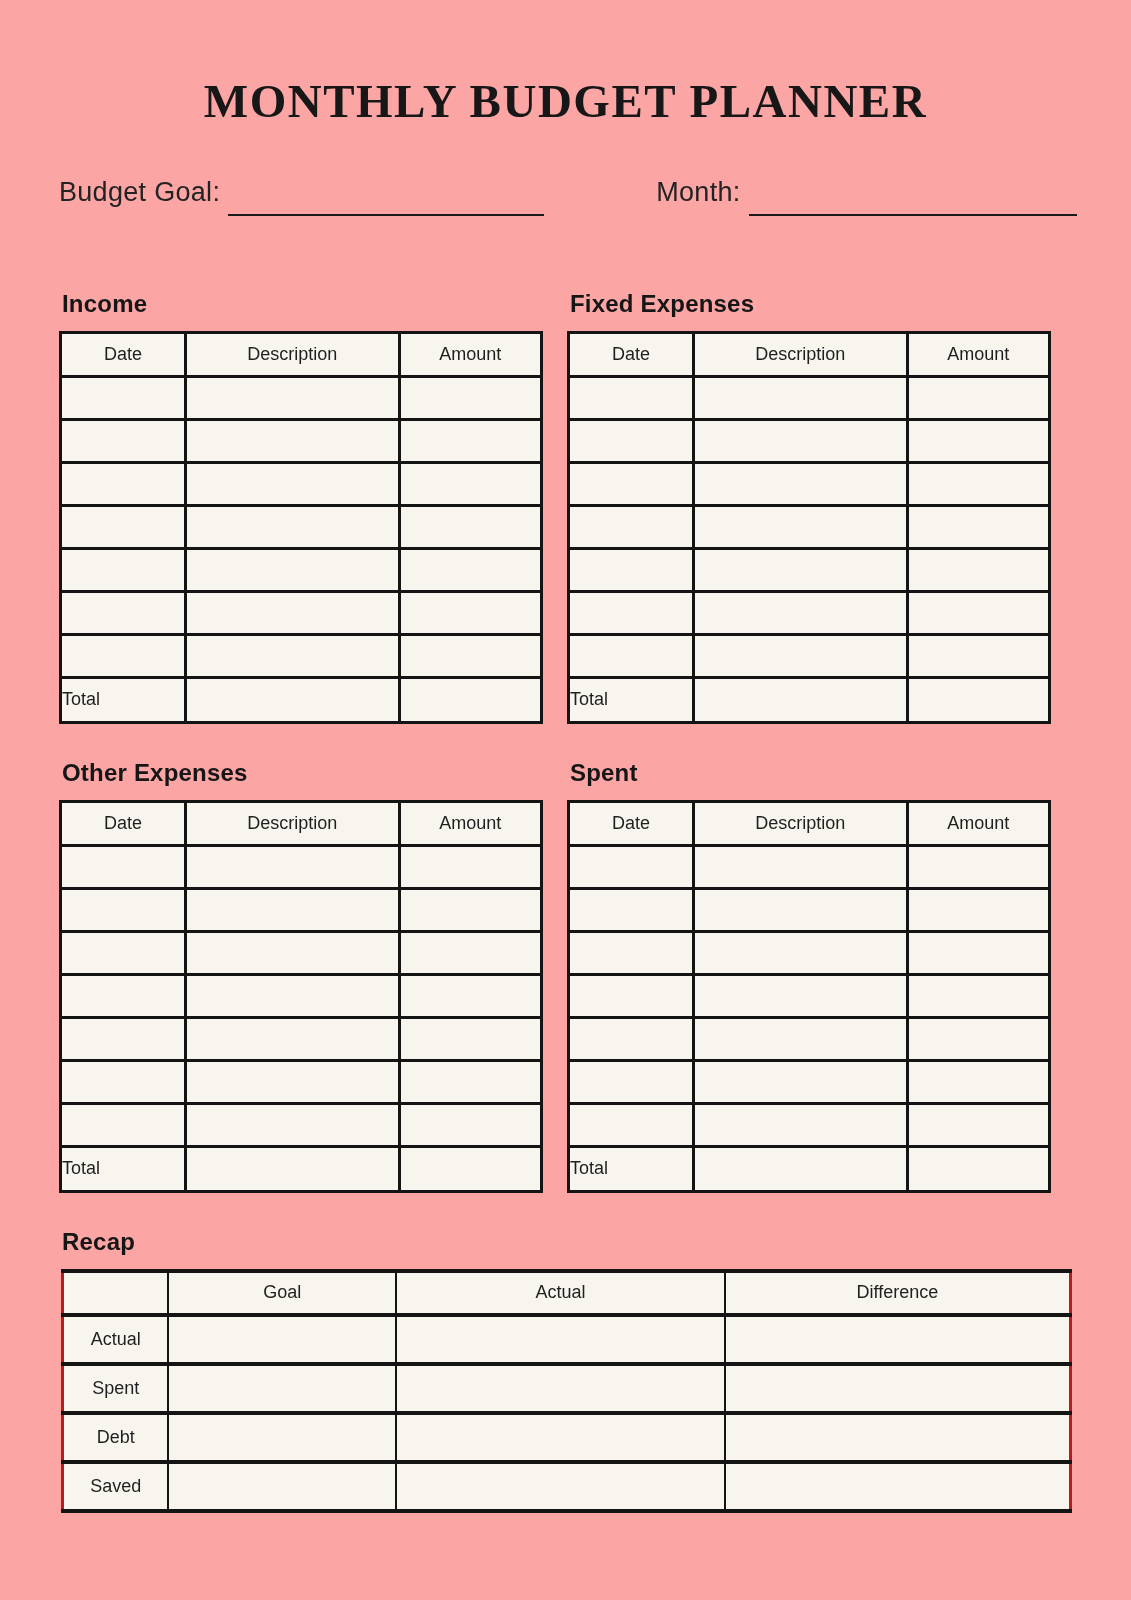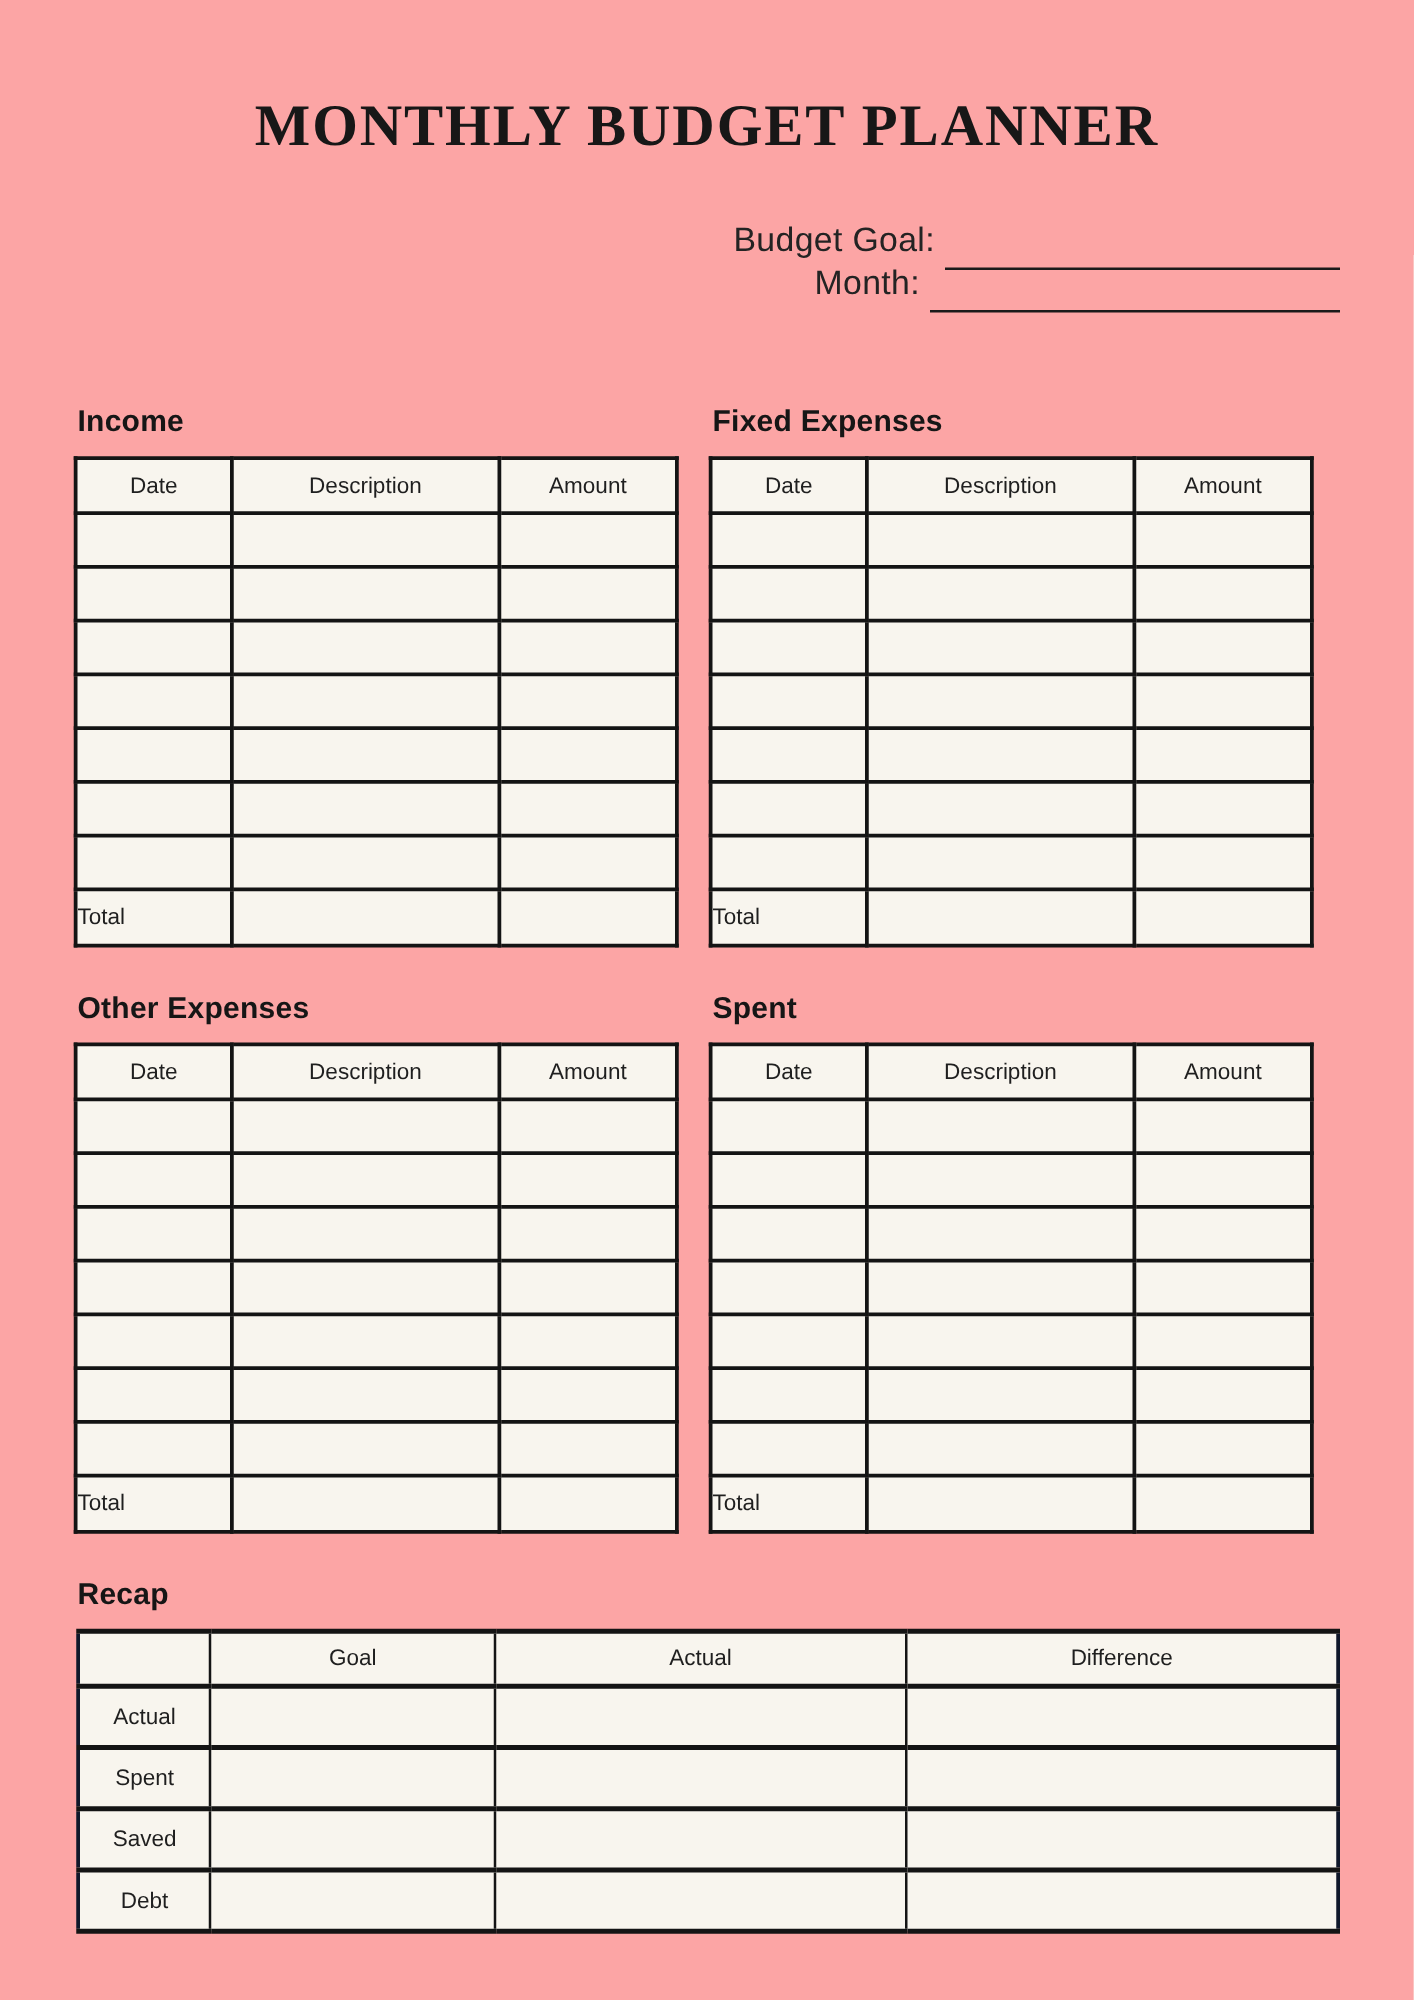--- a/index.html
+++ b/index.html
@@ -24,21 +24,20 @@
     font-size: 47px;
     line-height: 1.25;
     letter-spacing: 1.5px;
     color: #171717;
   }
   
   .goal-row {
     display: flex;
     align-items: flex-end;
     margin-top: 44px;
-    flex-direction: column;
   }
   .field { display: flex; align-items: flex-end; }
   .field-label {
     font-size: 27px;
     font-weight: 400;
     line-height: 34px;
     color: #232323;
     letter-spacing: 0.3px;
     white-space: nowrap;
   }
@@ -99,21 +98,21 @@
     color: #1f1f1f;
   }
 
   
   .recap-section { margin-top: 34px; }
   .recap-table {
     width: 1011px;
     margin-left: 2px;
     border-collapse: collapse;
     table-layout: fixed;
-    border: 3px solid #0f172a;
+    border: 3px solid #b91c1c;
   }
   .recap-table th,
   .recap-table td {
     border-left: 2px solid #141414;
     border-right: 2px solid #141414;
     border-top: 4px solid #141414;
     border-bottom: 4px solid #141414;
     padding: 0;
     background: #f8f5ee;
     font-size: 18px;
@@ -423,27 +422,27 @@
           <td></td>
           <td></td>
         </tr>
         <tr>
           <th>Spent</th>
           <td></td>
           <td></td>
           <td></td>
         </tr>
         <tr>
-          <th>Saved</th>
+          <th>Debt</th>
           <td></td>
           <td></td>
           <td></td>
         </tr>
         <tr>
-          <th>Debt</th>
+          <th>Saved</th>
           <td></td>
           <td></td>
           <td></td>
         </tr>
       </tbody>
     </table>
   </section>
 
 </div>
 

